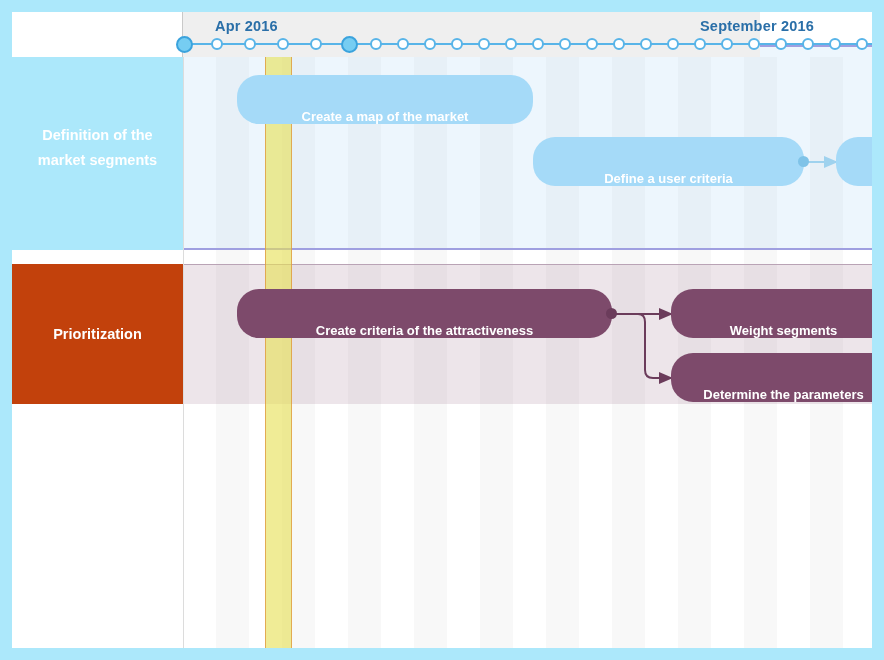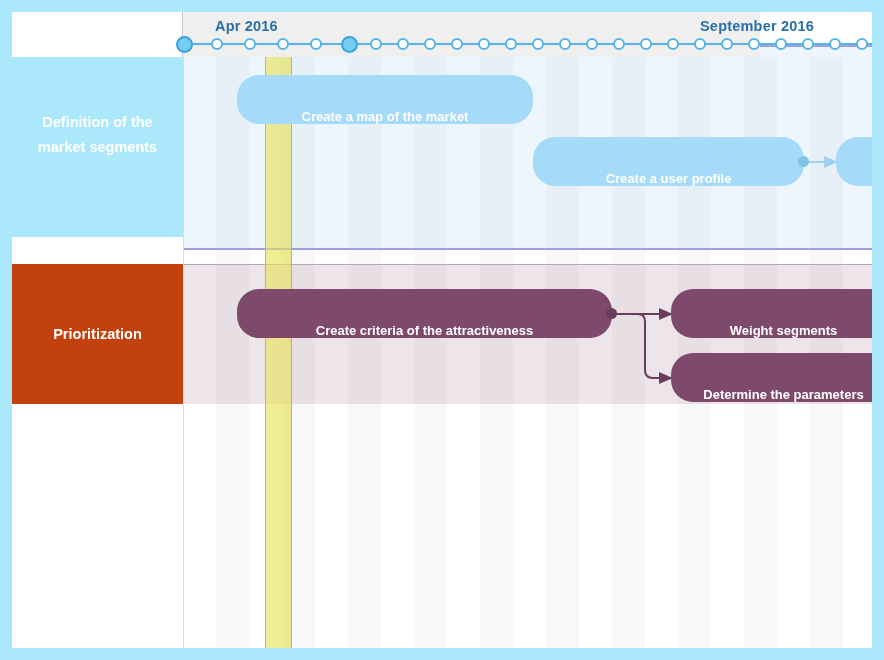--- a/index.html
+++ b/index.html
@@ -196,21 +196,21 @@
     <div id="bands">
         <div class="band band-blue" style="top: 33px; height: 205px;"></div>
         <div class="band band-purple" style="top: 252px; height: 140px;"></div>
       </div>
 
     <div class="today-col" id="today-col" style="left: 253px; width: 27px;"></div>
 
     <div class="left-divider"></div>
 
     <div id="row-labels">
-        <div class="lbl lbl-blue" style="top: 20px; height: 205px;">
+        <div class="lbl lbl-blue" style="top: 33px; height: 205px;">
           <span>Definition of the<br>market segments</span>
         </div>
         <div class="lbl lbl-purple" style="top: 252px; height: 140px;">
           <span>Prioritization</span>
         </div>
       </div>
 
     <svg class="conn-svg" id="conn-svg">
         <defs>
           <marker id="arrBlue" markerWidth="7" markerHeight="7" refX="6" refY="3" orient="auto">
@@ -222,21 +222,21 @@
         </defs>
         <path d="M 787 150 L 824 150" fill="none" stroke="#9fd2ee" stroke-width="2" marker-end="url(#arrBlue)"></path>
         <path d="M 600 302 L 659 302" fill="none" stroke="#6b3c5b" stroke-width="2" marker-end="url(#arrPurple)"></path>
         <path d="M 618 302 L 626 302 Q 633 302 633 310 L 633 358 Q 633 366 641 366 L 659 366" fill="none" stroke="#6b3c5b" stroke-width="2" marker-end="url(#arrPurple)"></path>
       </svg>
     <div id="taskbars">
         <div class="taskbar blue" style="left: 225px; top: 63px; width: 296px; height: 49px; background: rgb(165, 218, 248);">
           <span class="tlabel">Create a map of the market</span>
         </div>
         <div class="taskbar blue" style="left: 521px; top: 125px; width: 271px; height: 49px; background: rgb(165, 218, 248);">
-          <span class="tlabel">Create a user profile</span>
+          <span class="tlabel">Define a user criteria</span>
         </div>
         <div class="conn-dot blue" style="left: 786px; top: 144px;"></div>
         <div class="taskbar blue" style="left: 824px; top: 125px; width: 60px; height: 49px; background: rgb(165, 218, 248);">
           <span class="tlabel"></span>
         </div>
         <div class="taskbar purple" style="left: 225px; top: 277px; width: 375px; height: 49px; background: rgb(125, 74, 107);">
           <span class="tlabel">Create criteria of the attractiveness</span>
         </div>
         <div class="conn-dot purple" style="left: 594px; top: 296px;"></div>
         <div class="taskbar purple" style="left: 659px; top: 277px; width: 225px; height: 49px; background: rgb(125, 74, 107);">

